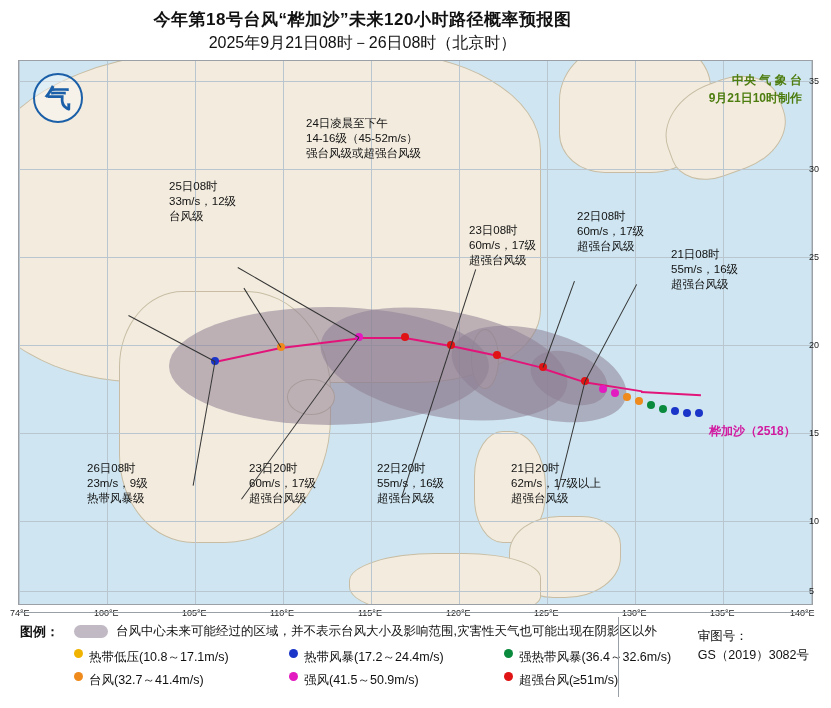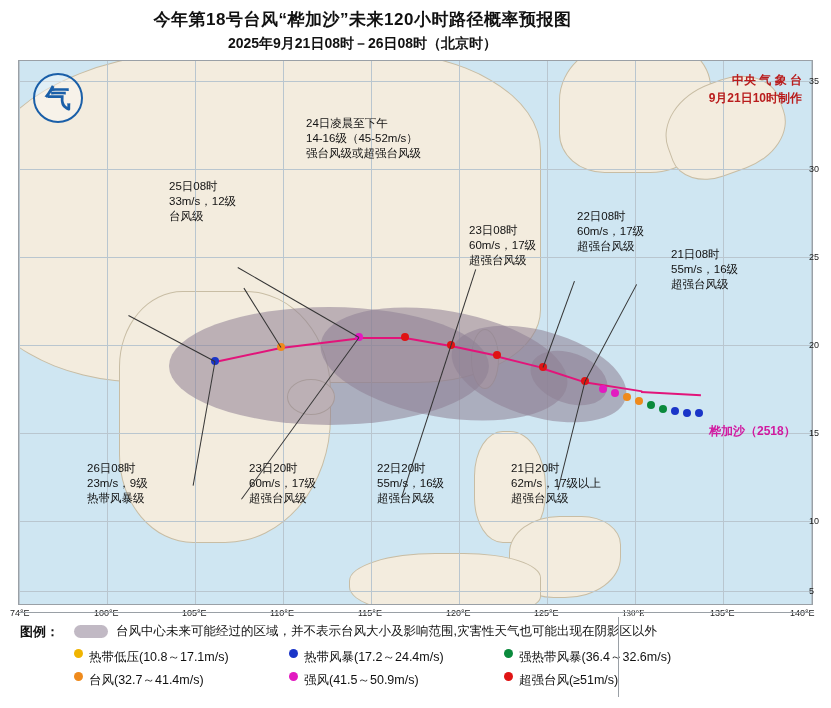--- a/index.html
+++ b/index.html
@@ -11,21 +11,21 @@
     position:relative;
     overflow:hidden;
   }
   .title-block{
     position:absolute;left:0;top:8px;width:725px;text-align:center;
   }
   .title-line1{
     font-size:17px;font-weight:bold;letter-spacing:.5px;line-height:24px;
   }
   .title-line2{
-    font-size:14px;font-weight:bold;line-height:22px;
+    font-size:16px;font-weight:normal;line-height:22px;
   }
   .map-frame{
     position:absolute;left:18px;top:60px;width:795px;height:545px;
     border:1px solid #9aa0a6;background:#cfe6f2;box-sizing:border-box;
     overflow:hidden;
   }
   
   .land{position:absolute;background:#f3ecde;border:1px solid #c8bda4;}
   .grid-v,.grid-h{position:absolute;background:#b9c6cf;}
   .grid-v{width:1px;top:0;bottom:0;}
@@ -37,21 +37,21 @@
 
   
   .logo{
     position:absolute;left:14px;top:12px;width:46px;height:46px;
     border-radius:50%;border:2px solid #1a5fa8;color:#1a5fa8;
     display:flex;align-items:center;justify-content:center;
     font-size:26px;font-weight:bold;font-family:"Liberation Serif",serif;
     background:rgba(255,255,255,.35);
   }
   .cma-stamp{
-    position:absolute;right:10px;top:10px;text-align:right;color:#b91c1c;
+    position:absolute;right:10px;top:10px;text-align:right;color:#4d7c0f;
     font-size:12px;font-weight:bold;line-height:18px;
   }
 
   
   .cone{
     position:absolute;
     background:#8e7f93;opacity:.55;
     border-radius:50%;
   }
   
@@ -227,21 +227,21 @@
 </div>
 
 <div class="x-axis-row">
   <span style="left:-8px;">74°E</span>
   <span style="left:76px;">100°E</span>
   <span style="left:164px;">105°E</span>
   <span style="left:252px;">110°E</span>
   <span style="left:340px;">115°E</span>
   <span style="left:428px;">120°E</span>
   <span style="left:516px;">125°E</span>
-  <span style="left:604px;font-family:Liberation Serif, serif;">130°E</span>
+  <span style="left:604px;">130°E</span>
   <span style="left:692px;">135°E</span>
   <span style="left:772px;">140°E</span>
 </div>
 <div class="y-axis-col">
   <span style="top:16px;left:4px;">35</span>
   <span style="top:104px;left:4px;">30</span>
   <span style="top:192px;left:4px;">25</span>
   <span style="top:280px;left:4px;">20</span>
   <span style="top:368px;left:4px;">15</span>
   <span style="top:456px;left:4px;text-align:right;">10</span>
@@ -276,13 +276,17 @@
       <span class="dot" style="background:#e21ac0;"></span>
       <span>强风(41.5～50.9m/s)</span>
     </div>
     <div class="legend-item">
       <span class="dot" style="background:#e01414;"></span>
       <span>超强台风(≥51m/s)</span>
     </div>
   </div>
 
   <div class="vline"></div>
+  <div class="approval">
+    <div>审图号：</div>
+    <div>GS（2019）3082号</div>
+  </div>
 </div>
 
 </body></html>

